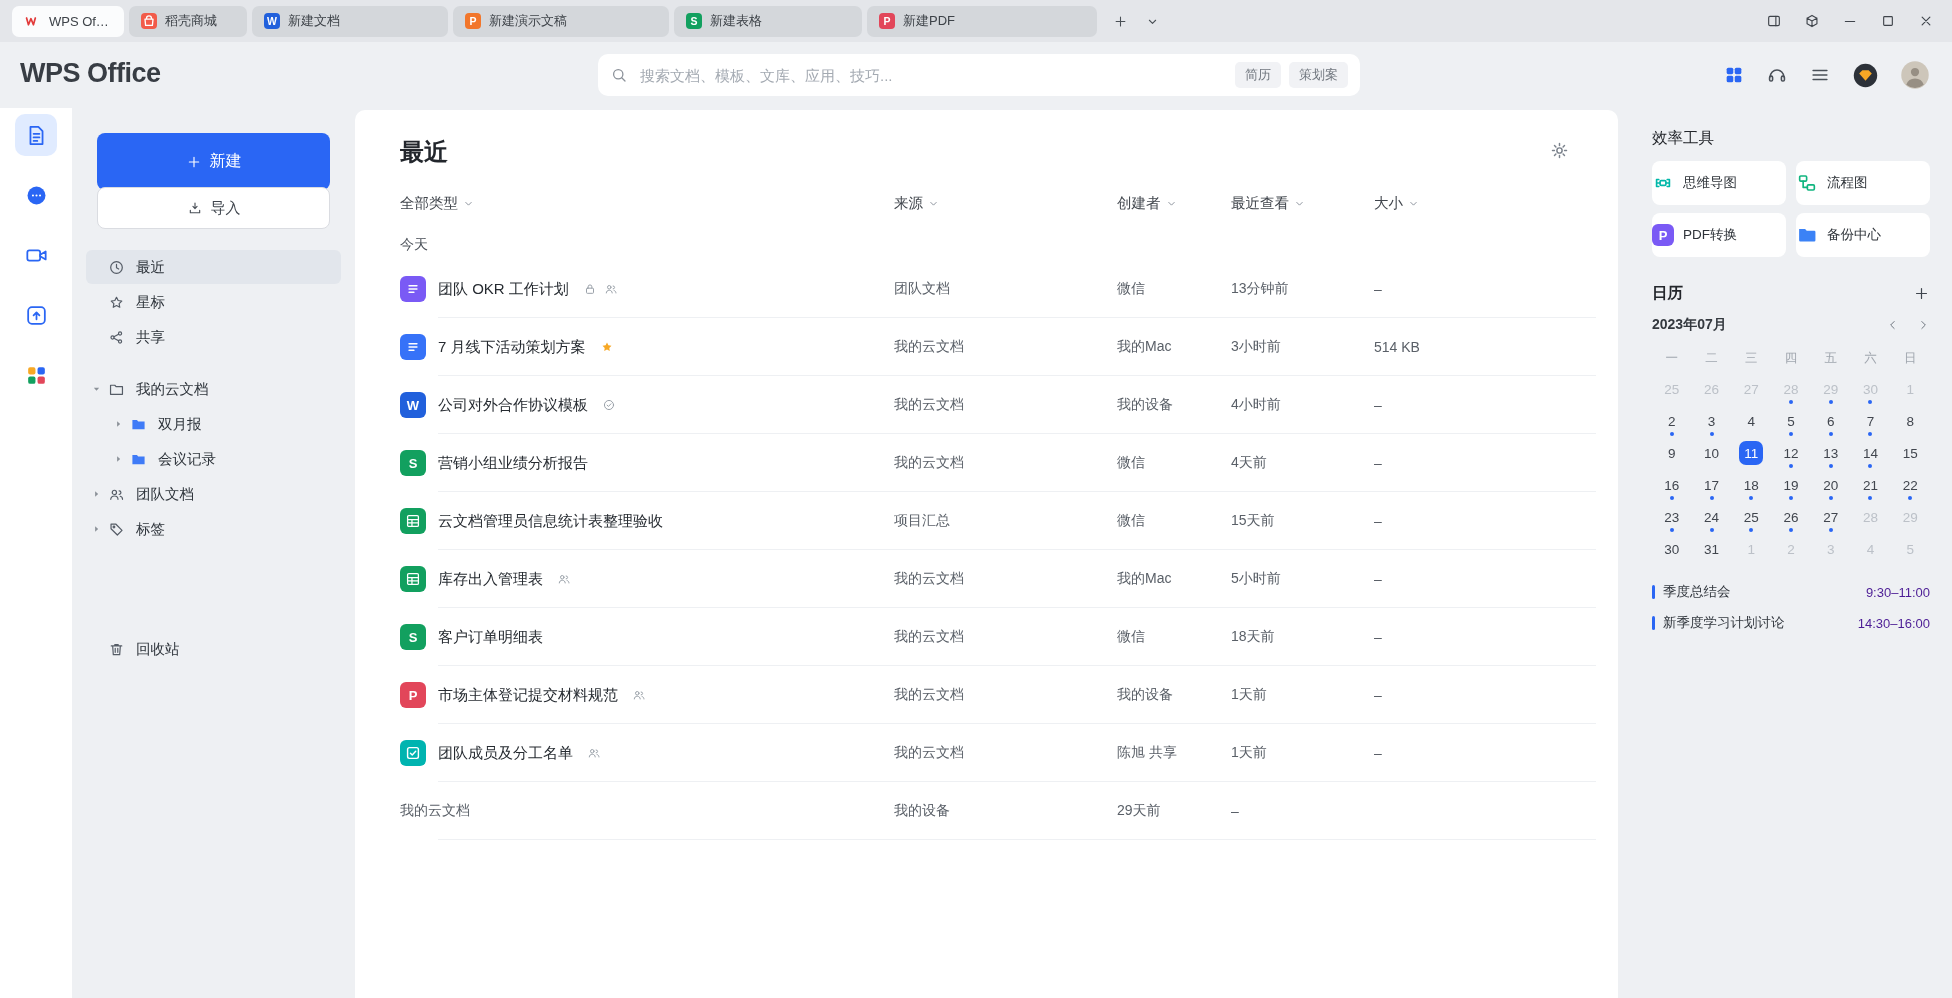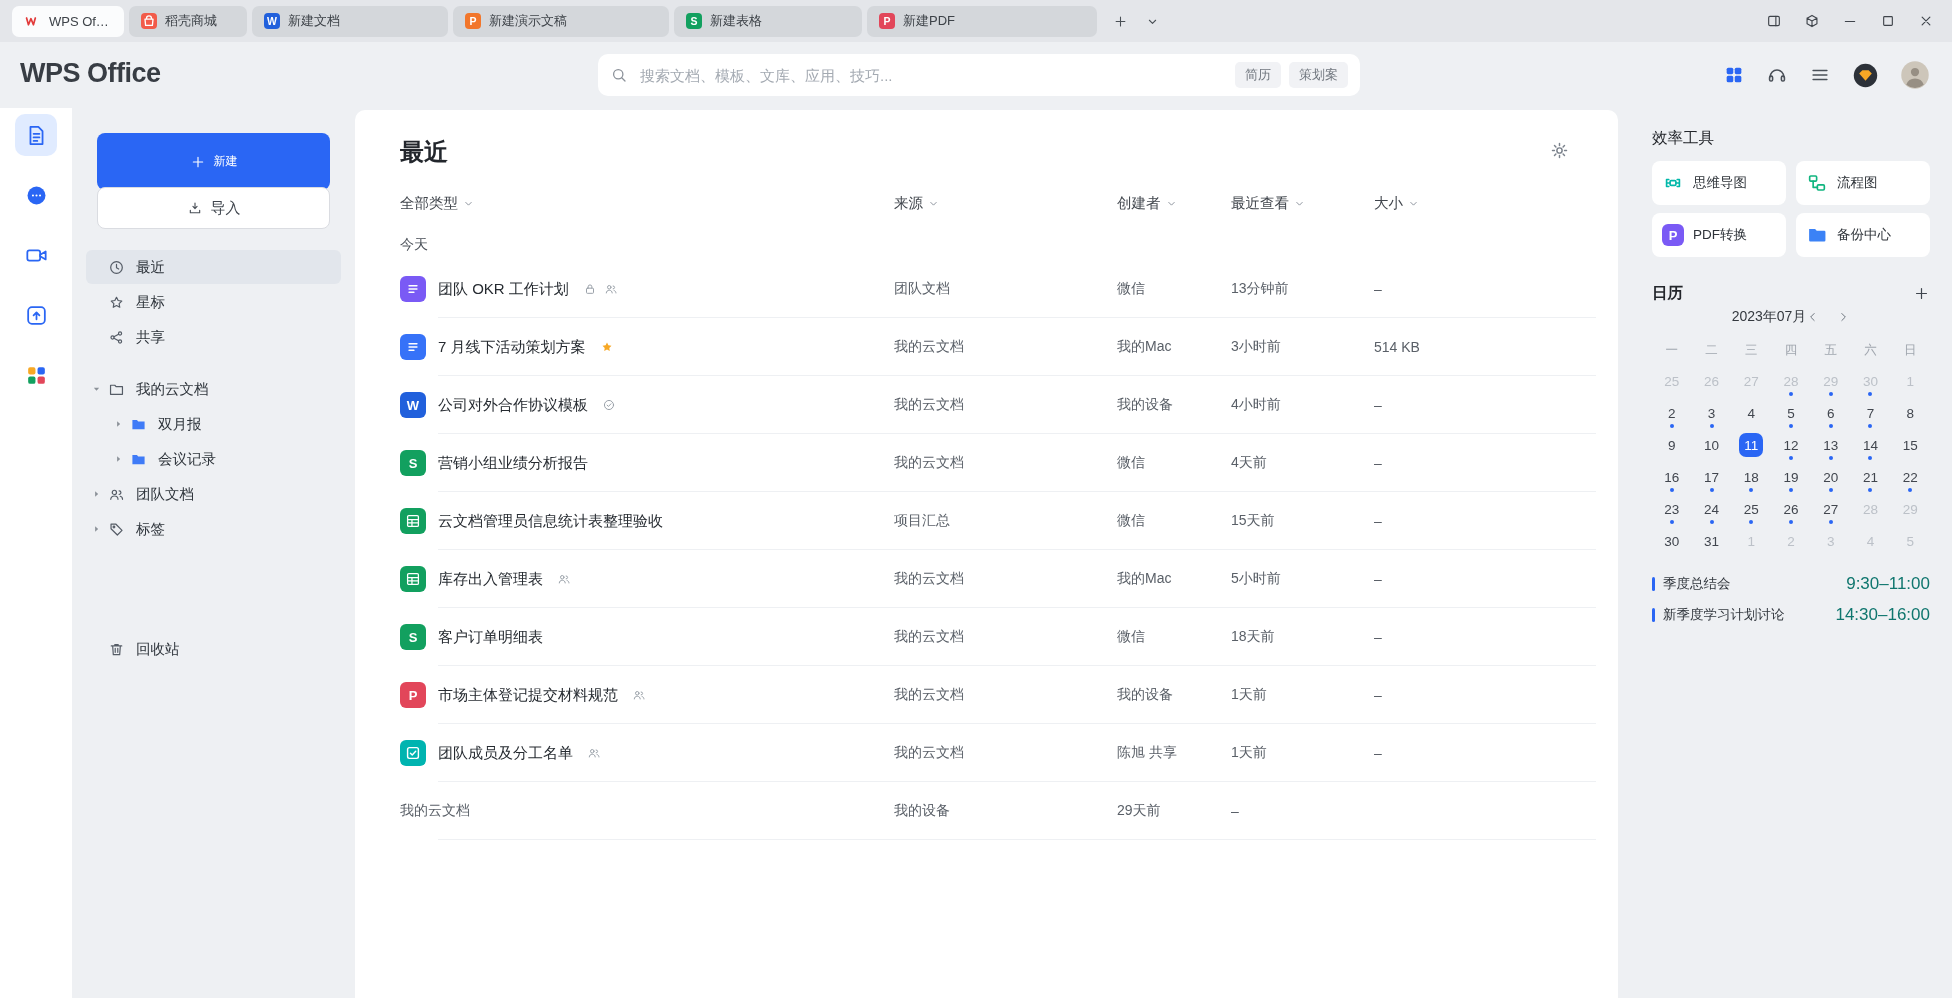--- a/index.html
+++ b/index.html
@@ -40,21 +40,21 @@
   .hic.blue{color:var(--accent,#2a66f4);}
   .hic.vip svg{width:27px;height:27px;}
   .hic.avatar svg{width:30px;height:30px;}
   
   .rail{position:absolute;left:0;top:108px;bottom:0;width:72px;background:#fff;display:flex;flex-direction:column;align-items:center;gap:18px;padding-top:6px;box-sizing:border-box;}
   .ritem{width:42px;height:42px;border-radius:10px;display:flex;align-items:center;justify-content:center;color:var(--accent,#2a66f4);cursor:pointer;}
   .ritem.active{background:#e0ebff;}
   .ritem svg{width:25px;height:25px;}
   
   .sidebar{position:absolute;left:72px;top:108px;width:283px;bottom:0;}
-  .btn-new{position:absolute;left:25px;top:25px;width:233px;height:57px;background:var(--accent,#2a66f4);border:none;border-radius:8px;color:#fff;font-size:12px;display:flex;align-items:center;justify-content:center;gap:8px;font-family:inherit;cursor:pointer;}
+  .btn-new{position:absolute;left:25px;top:25px;width:233px;height:57px;background:var(--accent,#2a66f4);border:none;border-radius:8px;color:#fff;font-size:16px;display:flex;align-items:center;justify-content:center;gap:8px;font-family:inherit;cursor:pointer;}
   .btn-new svg{width:16px;height:16px;}
   .btn-import{position:absolute;left:25px;top:79px;width:233px;height:42px;background:#fff;border:1px solid #dadce1;border-radius:8px;color:#3f454d;font-size:15px;display:flex;align-items:center;justify-content:center;gap:8px;font-family:inherit;cursor:pointer;}
   .btn-import svg{width:16px;height:16px;color:#4a5058;}
   #side-nav{position:absolute;top:142px;left:0;right:0;}
   #side-tree{position:absolute;top:264px;left:0;right:0;}
   #side-trash{position:absolute;top:524px;left:0;right:0;}
   .sitem{position:relative;height:34px;margin:0 14px 1px;border-radius:6px;display:flex;align-items:center;gap:11px;padding-left:22px;box-sizing:border-box;font-size:14.5px;color:#2e343b;cursor:pointer;}
   .sitem.active{background:#e2e6ec;}
   .sitem .ic{display:flex;color:#555c66;flex:none;}
   .sitem .ic svg{width:17px;height:17px;}
@@ -81,45 +81,45 @@
   .ftitle{font-size:15px;color:#262b31;white-space:nowrap;overflow:hidden;text-overflow:ellipsis;}
   .badges{display:flex;gap:7px;margin-left:2px;color:#99a0a8;align-items:center;}
   .badges .bg{display:flex;}
   .badges svg{width:14px;height:14px;}
   .badges .star-badge{color:var(--star,#f7a825);}
   .fcell{font-size:14px;color:#5a6068;white-space:nowrap;}
   
   .rightpanel{position:absolute;left:1630px;top:110px;width:322px;bottom:0;box-sizing:border-box;padding:18px 22px 0;}
   .rp-title{font-size:15.5px;font-weight:normal;color:#23262b;}
   .tools{margin-top:12px;display:grid;grid-template-columns:134px 134px;gap:8px 10px;}
-  .tool{height:44px;background:#fff;border-radius:8px;display:flex;align-items:center;gap:9px;padding-left:10px;box-sizing:border-box;font-size:13.5px;color:#2e3339;cursor:pointer;}
+  .tool{height:44px;background:#fff;border-radius:8px;display:flex;align-items:center;gap:9px;box-sizing:border-box;font-size:13.5px;color:#2e3339;cursor:pointer;}
   .tool .tico{width:22px;height:22px;display:flex;align-items:center;justify-content:center;flex:none;}
   .tool .tico svg{width:22px;height:22px;}
   .ticonP{width:22px;height:22px;border-radius:6px;color:#fff;display:flex;align-items:center;justify-content:center;font-size:13px;font-weight:bold;}
   .cal-head{margin-top:26px;display:flex;align-items:center;justify-content:space-between;}
   .cal-head .t{font-size:15.5px;font-weight:bold;color:#23262b;}
   .plusbtn{color:#3f454d;display:flex;cursor:pointer;}
   .plusbtn svg{width:17px;height:17px;}
-  .cal-month{margin-top:4px;display:flex;align-items:center;justify-content:center;font-size:14px;color:#34393f;}
+  .cal-month{margin-top:12px;display:flex;align-items:center;justify-content:space-between;font-size:14px;color:#34393f;font-weight:bold;}
   .cal-nav{display:flex;gap:16px;color:#6c737c;}
   .cal-nav span{display:flex;cursor:pointer;}
   .cal-nav svg{width:14px;height:14px;}
   .cal-week{margin-top:12px;display:grid;grid-template-columns:repeat(7,1fr);text-align:center;font-size:12.5px;color:#a0a6ae;}
   .cal-week span{padding:4px 0;}
   .cal-grid{margin-top:2px;display:grid;grid-template-columns:repeat(7,1fr);}
   .ccell{height:32px;position:relative;display:flex;align-items:center;justify-content:center;font-size:13.5px;color:#41464e;cursor:pointer;}
   .ccell.m{color:#bcc1c8;}
   .ccell .num{position:relative;z-index:1;}
   .ccell.sel .num{width:24px;height:24px;background:var(--accent,#2a66f4);color:#fff;border-radius:7px;display:flex;align-items:center;justify-content:center;}
   .dot{position:absolute;left:50%;transform:translateX(-50%);bottom:1px;width:4px;height:4px;border-radius:50%;background:var(--accent,#2a66f4);}
   .cal-events{margin-top:14px;}
   .evt{height:26px;display:flex;align-items:center;gap:8px;margin-bottom:5px;cursor:pointer;}
   .evt .bar{width:3px;height:14px;border-radius:2px;background:var(--event,#2a66f4);flex:none;}
   .evt .et{flex:1;font-size:13.5px;color:#33383f;white-space:nowrap;overflow:hidden;}
-  .evt .tm{font-size:17px;color:#0f766e;white-space:nowrap;}
+  .evt .tm{font-size:13px;color:#4c1d95;white-space:nowrap;}
 </style>
 </head>
 <body>
 
 <div class="titlebar">
   <div class="tabs" id="tabs">
       <div class="tab active" style="width: 112px;">
         <span>
           <span class="tic">
             <svg viewBox="0 0 24 24" fill="none" stroke="#e23b3b" stroke-width="2.4" stroke-linecap="round" stroke-linejoin="round">

